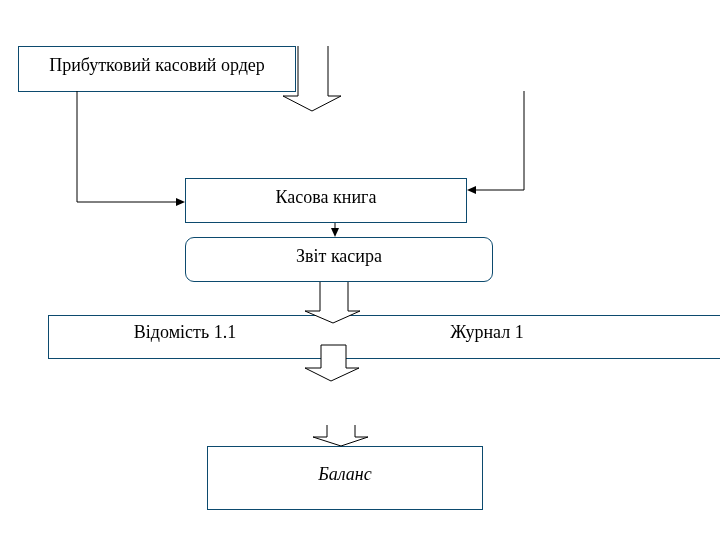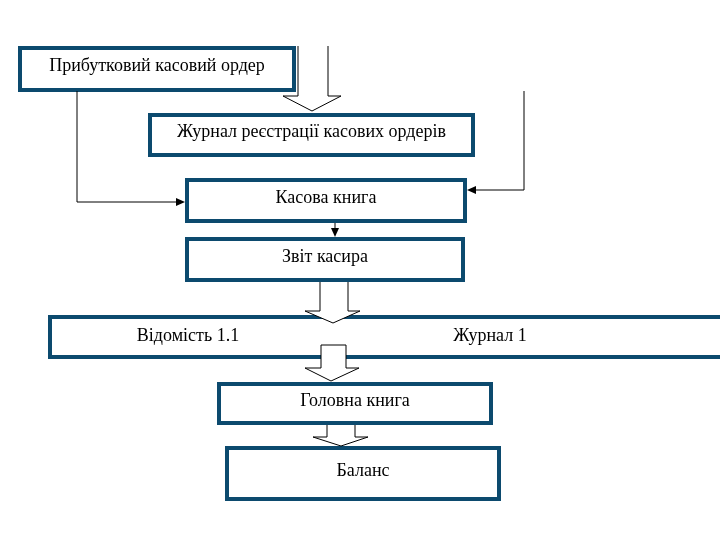--- a/index.html
+++ b/index.html
@@ -7,40 +7,40 @@
     position: relative;
     width: 720px;
     height: 540px;
     background: #ffffff;
     font-family: "Liberation Serif", serif;
     color: #000000;
     overflow: hidden;
   }
   .node {
     position: absolute;
-    border: 4px solid #0c4a6e;
+    border: 1px solid #0c4a6e;
     background: #ffffff;
     display: flex;
     align-items: center;
     justify-content: center;
     padding-bottom: 6px;
     box-sizing: border-box;
     font-size: 18px;
     line-height: 1.1;
     text-align: center;
     white-space: nowrap;
   }
   #box-incoming  { left: 18px;  top: 46px;  width: 278px; height: 46px; }
   #box-outgoing  { left: 333px; top: 46px;  width: 272px; height: 46px; }
   #box-journal   { left: 148px; top: 113px; width: 327px; height: 44px; }
   #box-cashbook  { left: 185px; top: 178px; width: 282px; height: 45px; }
-  #box-report    { left: 185px; top: 237px; width: 280px; height: 45px; }
+  #box-report    { left: 185px; top: 237px; width: 308px; height: 45px; border-radius: 9px; }
   #box-row       { left: 48px;  top: 315px; width: 680px; height: 44px; display: block; }
   #box-ledger    { left: 217px; top: 382px; width: 276px; height: 43px; }
-  #box-balance   { left: 225px; top: 446px; width: 276px; height: 55px; }
+  #box-balance   { left: 207px; top: 446px; width: 276px; height: 64px; font-style: italic; }
   .row-label {
     position: absolute;
     top: 7px;
     transform: translateX(-50%);
     font-size: 18px;
     white-space: nowrap;
   }
   .row-label.left  { left: 136px; }
   .row-label.right { left: 438px; text-align: center; }
   svg.overlay {
@@ -56,40 +56,34 @@
 </head>
 <body>
 
 <div class="stage">
 
   <div class="node" id="box-incoming">
     <span>Прибутковий касовий ордер</span>
   </div>
 
 
-  <div class="node" id="box-journal">
-    <span>Журнал реєстрації касових ордерів</span>
-  </div>
 
   <div class="node" id="box-cashbook">
     <span>Касова книга</span>
   </div>
 
   <div class="node" id="box-report">
     <span>Звіт касира</span>
   </div>
 
   <div class="node" id="box-row">
     <span class="row-label left">Відомість 1.1</span>
     <span class="row-label right">Журнал 1</span>
   </div>
 
-  <div class="node" id="box-ledger">
-    <span>Головна книга</span>
-  </div>
 
   <div class="node" id="box-balance">
     <span>Баланс</span>
   </div>
 
   <svg class="overlay" viewBox="0 0 720 540" xmlns="http://www.w3.org/2000/svg">
 
     <path class="blockarrow" d="M298,46 L298,96 L283,96 L312,111 L341,96 L328,96 L328,46"></path>
 
     <path class="connector" d="M77,91 L77,202 L177,202"></path>

